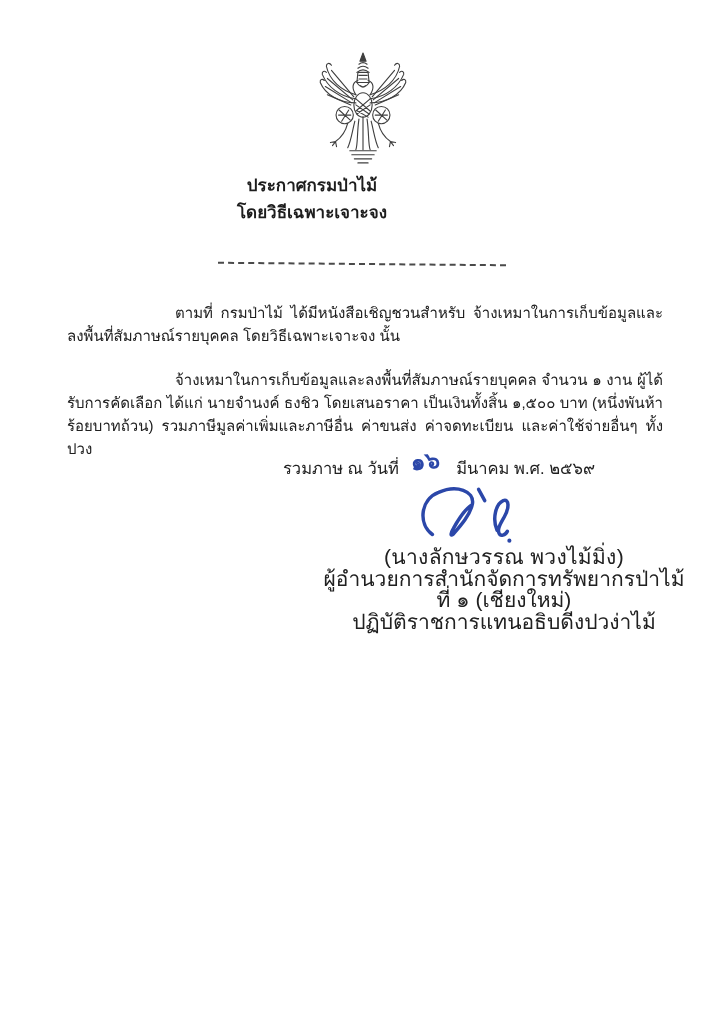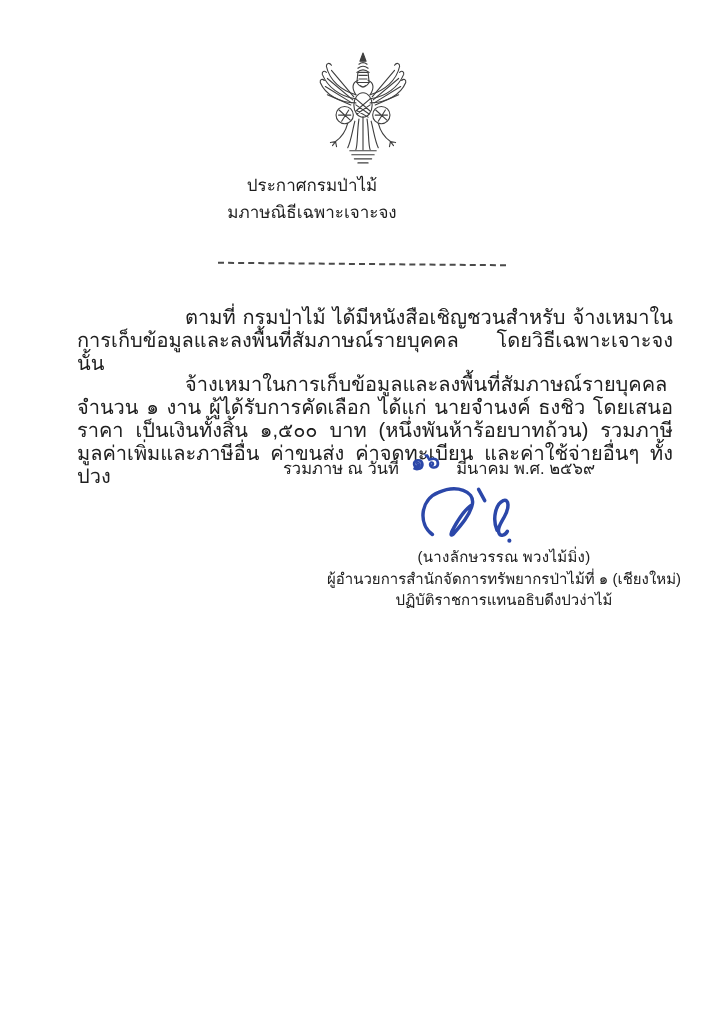--- a/index.html
+++ b/index.html
@@ -18,34 +18,34 @@
   .emblem {
     position: absolute;
     left: 317px; top: 52px;
     width: 92px; height: 116px;
   }
   .title-block {
     position: absolute;
     left: 0; top: 172px; width: 624px;
     text-align: center;
     font-size: 17px;
-    font-weight: normal;
+    font-weight: bold;
     color: #1d1d1d;
     line-height: 27px;
   }
   .divider {
     position: absolute;
     left: 218px; top: 263px; width: 288px;
     border-top: 2px dashed #4a4a4a;
     transform: rotate(0.5deg);
   }
   .para {
     position: absolute;
-    left: 77px; width: 596px;
-    font-size: 20px;
+    left: 67px; width: 596px;
+    font-size: 15px;
     line-height: 23px;
     color: #202020;
     text-align: justify;
   }
   .para-1 { top: 286px; text-indent: 108px; }
   .para-2 { top: 353px; text-indent: 108px; }
   .date-row {
     position: absolute;
     left: 283px; top: 448px;
     font-size: 16.5px;
@@ -62,21 +62,21 @@
   }
   .signature-svg {
     position: absolute;
     left: 416px; top: 479px;
     width: 118px; height: 74px;
   }
   .sign-block {
     position: absolute;
     left: 318px; top: 546px; width: 372px;
     text-align: center;
-    font-size: 15px;
+    font-size: 21px;
     line-height: 21.5px;
     color: #202020;
   }
   .sign-block .signer-name { letter-spacing: 0.3px; }
 </style>
 </head>
 <body>
 
 <div class="page">
 
@@ -110,21 +110,21 @@
       <path d="M30 70 C28 78 24 84 18 88 M60 70 C62 78 66 84 72 88"></path>
       <path d="M18 88 L13 89 M18 88 L15 92 M18 88 L19 93 M72 88 L77 89 M72 88 L75 92 M72 88 L71 93"></path>
 
       <path d="M45 64 V96 M41 66 C39 80 40 90 38 96 M49 66 C51 80 50 90 52 96 M37 68 C34 80 33 88 30 94 M53 68 C56 80 57 88 60 94"></path>
       <path d="M32 97 H58 M34 101 H56 M36.5 105 H53.5 M40 109 H50"></path>
     </g>
   </svg>
 
   <div class="title-block">
     <div>ประกาศกรมป่าไม้</div>
-    <div>มภาษณิธีเฉพาะเจาะจง</div>
+    <div>โดยวิธีเฉพาะเจาะจง</div>
   </div>
 
   <div class="divider"></div>
 
   <p class="para para-1">ตามที่ กรมป่าไม้ ได้มีหนังสือเชิญชวนสำหรับ จ้างเหมาในการเก็บข้อมูลและลงพื้นที่สัมภาษณ์รายบุคคล โดยวิธีเฉพาะเจาะจง  นั้น</p>
   <p class="para para-2">จ้างเหมาในการเก็บข้อมูลและลงพื้นที่สัมภาษณ์รายบุคคล จำนวน ๑ งาน ผู้ได้รับการคัดเลือก ได้แก่ นายจำนงค์ ธงชิว โดยเสนอราคา เป็นเงินทั้งสิ้น ๑,๕๐๐ บาท (หนึ่งพันห้าร้อยบาทถ้วน) รวมภาษีมูลค่าเพิ่มและภาษีอื่น ค่าขนส่ง ค่าจดทะเบียน และค่าใช้จ่ายอื่นๆ ทั้งปวง</p>
 
   <div class="date-row">
     <span>รวมภาษ ณ วันที่</span><span class="hand-day">๑๖</span><span>มีนาคม พ.ศ. ๒๕๖๙</span>
   </div>

